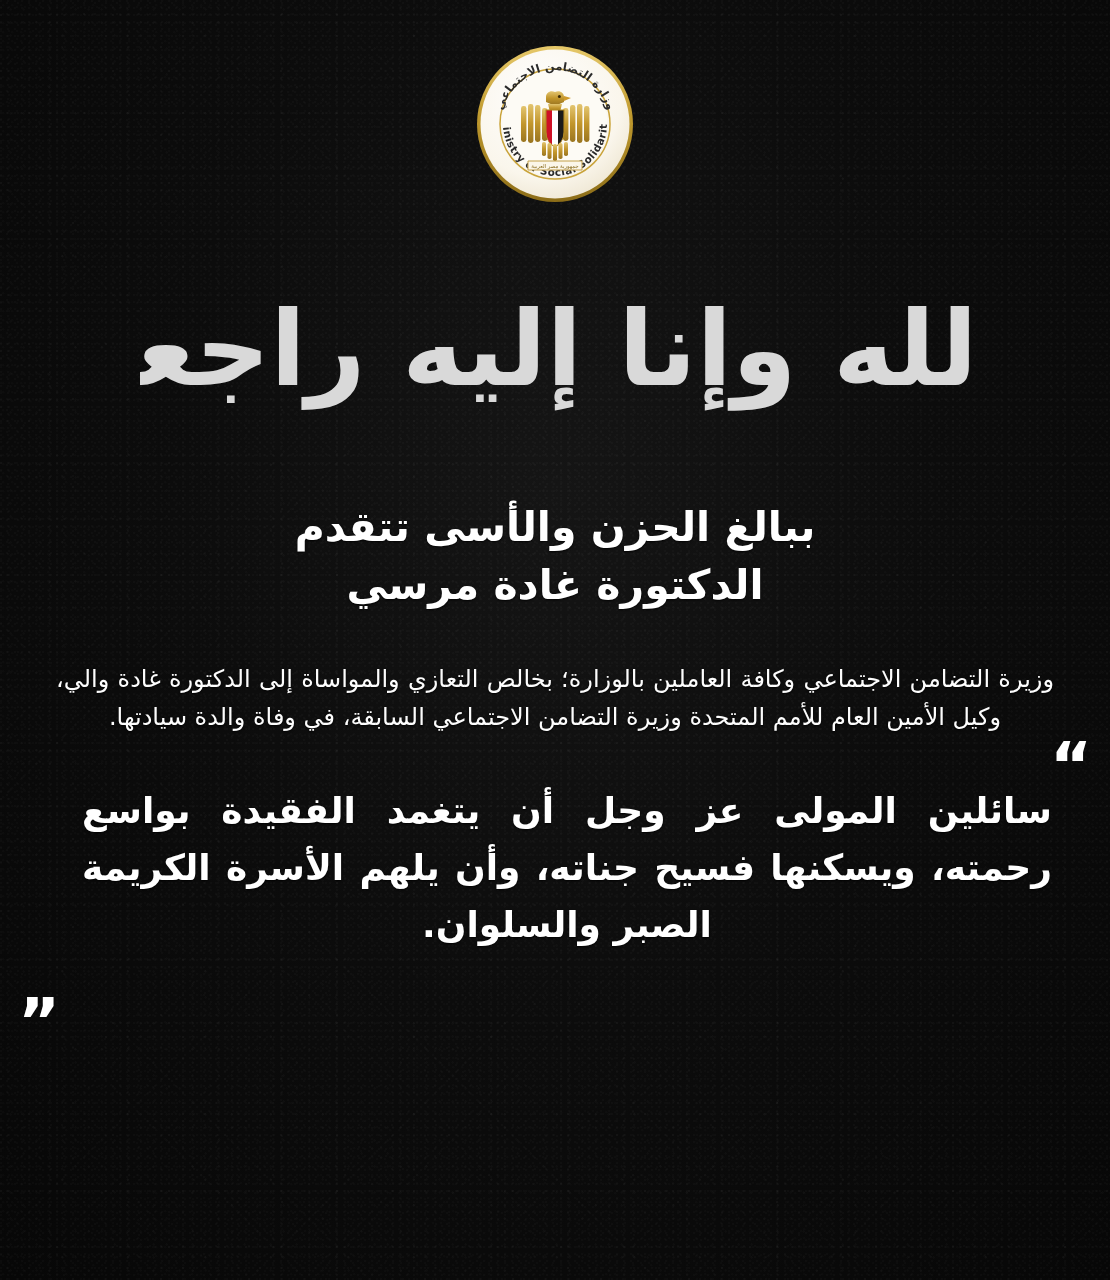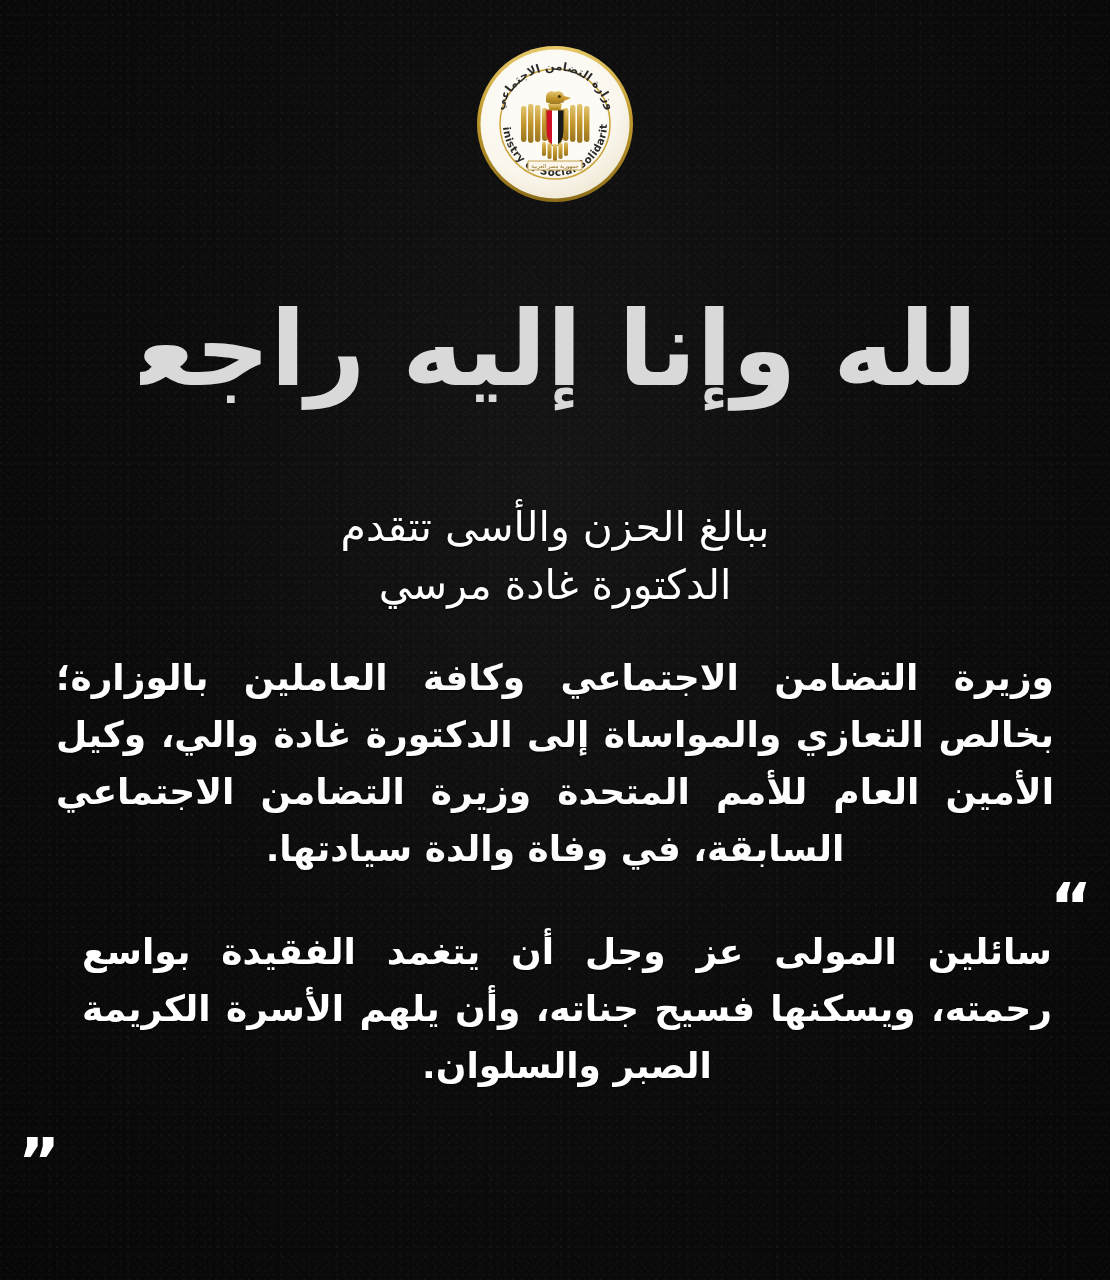--- a/index.html
+++ b/index.html
@@ -69,36 +69,36 @@
     left: 0;
     width: 1110px;
     padding: 0 44px;
     text-align: center;
     direction: rtl;
   }
 
   .headline {
     color: #ffffff;
     font-size: 41px;
-    font-weight: 400;
+    font-weight: 700;
     line-height: 1.42;
     letter-spacing: 0.5px;
     max-width: 700px;
     margin: 0 auto;
     text-shadow: 0 1px 2px rgba(0,0,0,0.85);
   }
 
   .body-para {
     color: #fdfdfd;
-    font-size: 36px;
-    font-weight: 700;
+    font-size: 24px;
+    font-weight: 400;
     line-height: 1.58;
     text-align: justify;
     text-align-last: center;
-    margin-top: 36px;
+    margin-top: 47px;
     padding: 0 12px;
     text-shadow: 0 1px 2px rgba(0,0,0,0.85);
   }
 
   
   .quote-block {
     position: relative;
     margin-top: 46px;
     padding: 0 14px;
   }

